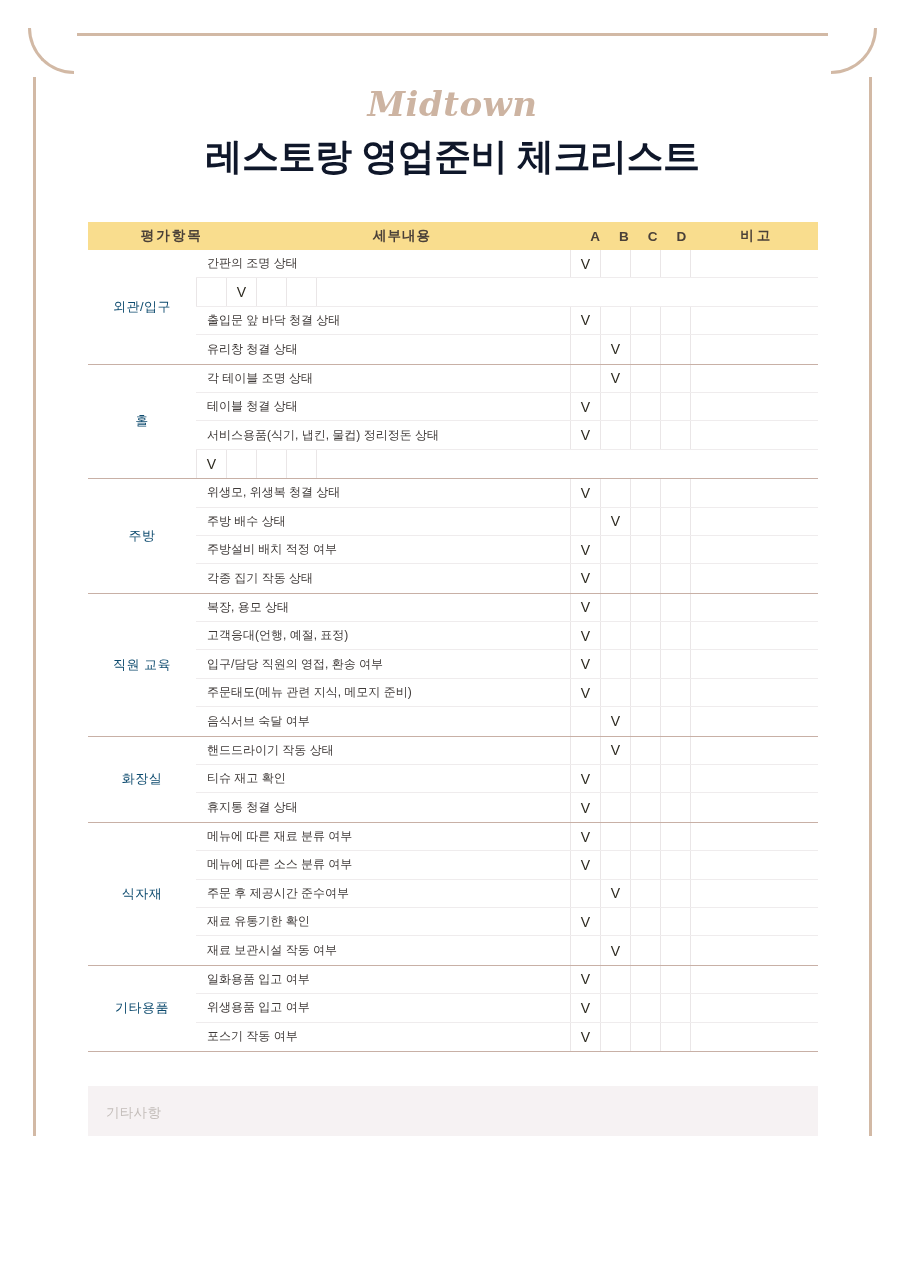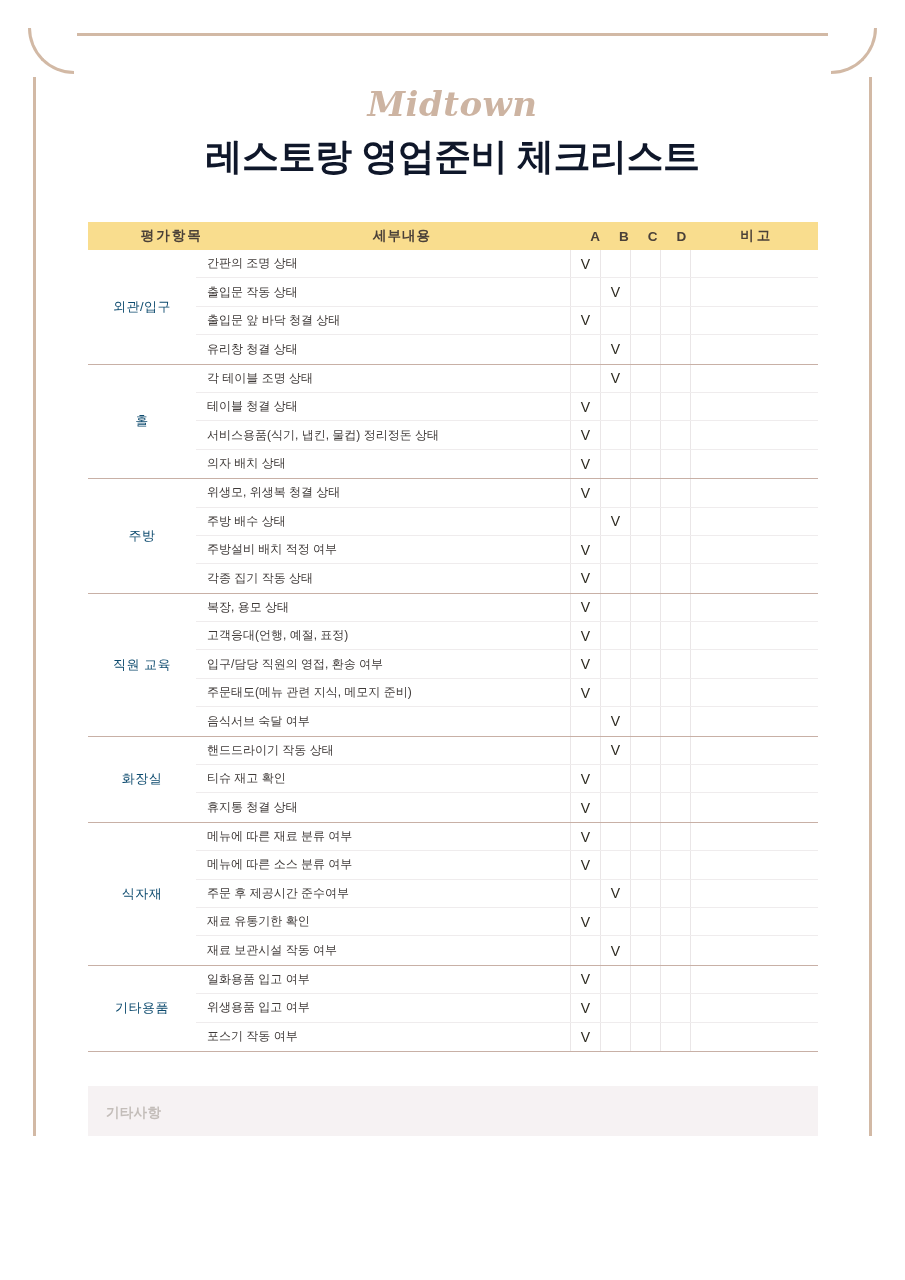--- a/index.html
+++ b/index.html
@@ -170,21 +170,21 @@
     left: 88px;
     top: 1086px;
     width: 730px;
     height: 114px;
     background: #f6f2f3;
     box-sizing: border-box;
     padding: 18px 18px 0 18px;
   }
   .memo-label {
     font-size: 13.5px;
-    font-weight: 700;
+    font-weight: 400;
     color: #c3bdb9;
     letter-spacing: 0.3px;
   }
   .memo-text {
     margin-top: 13px;
     font-size: 13.5px;
     color: #413c3a;
   }
 </style>
 </head>
@@ -217,21 +217,20 @@
           <div class="rows">
             <div class="row">
               <div class="detail">간판의 조명 상태</div>
               <div class="grade">V</div>
               <div class="grade"></div>
               <div class="grade"></div>
               <div class="grade"></div>
               <div class="note"></div>
             </div>
             <div class="row">
-              <div class="detail">출입문 작동 상태</div>
               <div class="grade"></div>
               <div class="grade">V</div>
               <div class="grade"></div>
               <div class="grade"></div>
               <div class="note"></div>
             </div>
             <div class="row">
               <div class="detail">출입문 앞 바닥 청결 상태</div>
               <div class="grade">V</div>
               <div class="grade"></div>
@@ -270,21 +269,20 @@
             </div>
             <div class="row">
               <div class="detail">서비스용품(식기, 냅킨, 물컵) 정리정돈 상태</div>
               <div class="grade">V</div>
               <div class="grade"></div>
               <div class="grade"></div>
               <div class="grade"></div>
               <div class="note"></div>
             </div>
             <div class="row">
-              <div class="detail">의자 배치 상태</div>
               <div class="grade">V</div>
               <div class="grade"></div>
               <div class="grade"></div>
               <div class="grade"></div>
               <div class="note"></div>
             </div>
           </div>
         </div>
         <div class="section">
           <div class="cat">주방</div>

